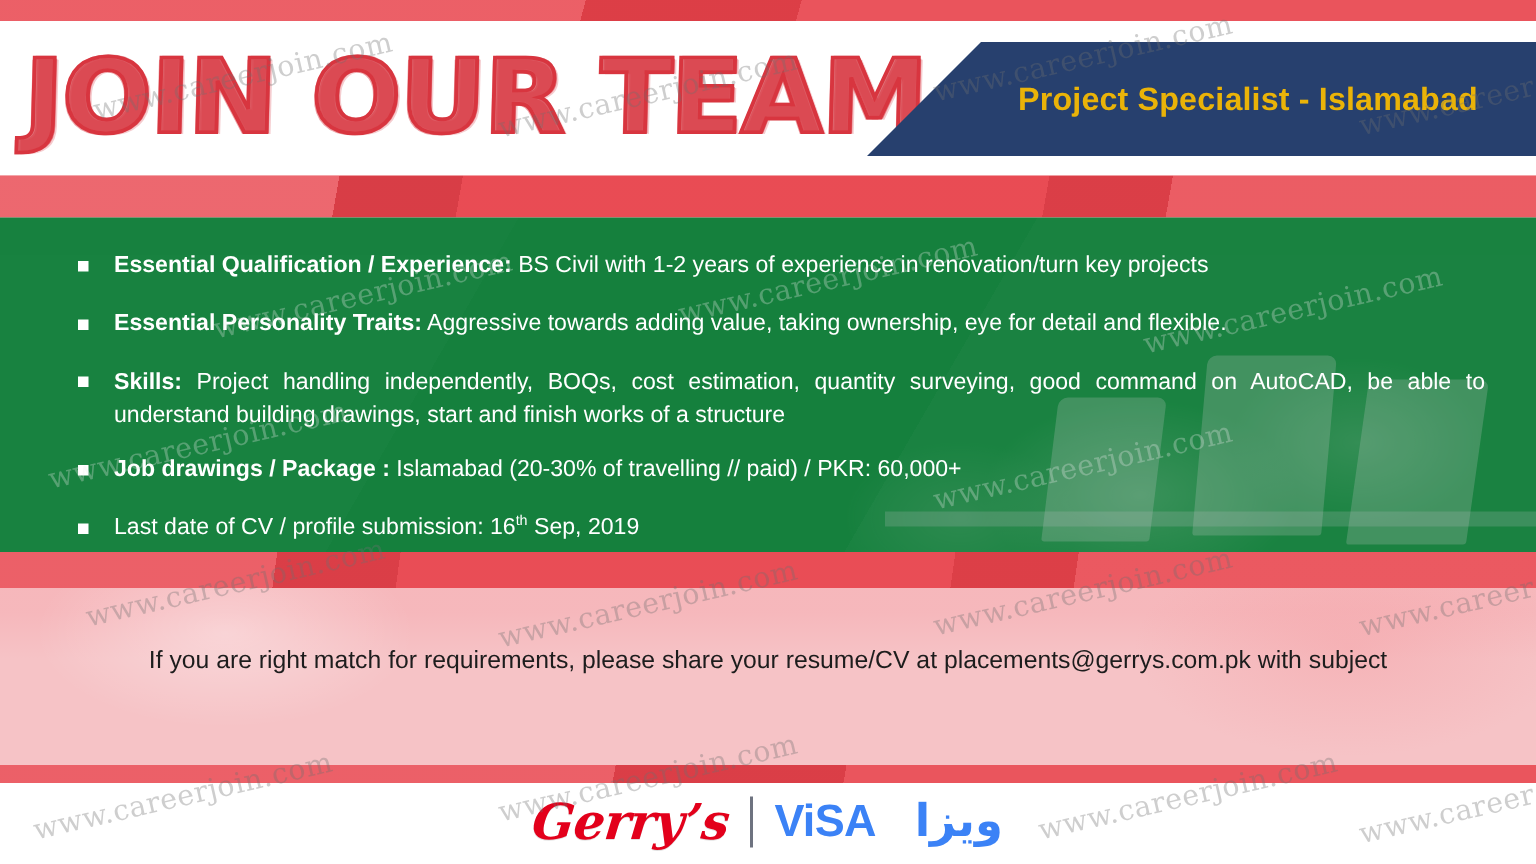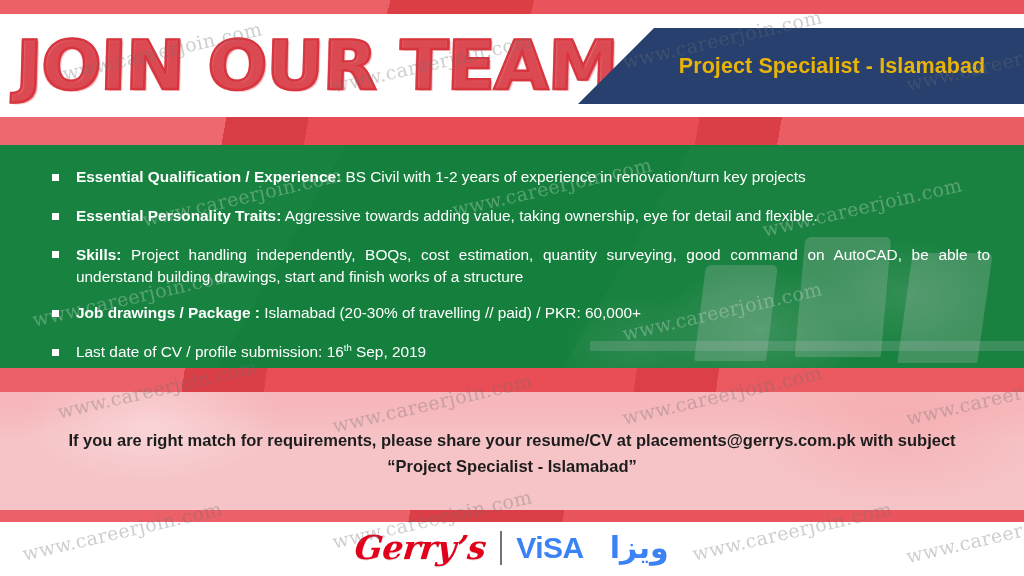--- a/index.html
+++ b/index.html
@@ -192,21 +192,20 @@
       linear-gradient(180deg, rgba(246,170,175,.45) 0 14%, rgba(246,195,198,0) 40%);
   }
   .contact-text {
     position:absolute;
     left:0; right:0; top:36px;
     text-align:center;
     color:#1d1d1d;
     font-size:16.5px;
     line-height:1.55;
     padding:0 20px;
-    font-weight:bold;
   }
   .contact-text .l2 { display:block; }
 
   
   .band-red-3 {
     position:absolute; left:0; top:510px;
     width:1024px; height:12px;
     background:#e8424b;
   }
   .band-red-3::after{
@@ -321,21 +320,20 @@
 
     </div>
   </div>
 
   <div class="band-red-2"></div>
 
   <div class="contact-band">
     <div class="tint"></div>
     <div class="contact-text">
       <span>If you are right match for requirements, please share your resume/CV at placements@gerrys.com.pk  with subject</span>
-      <span class="l2">“Project Specialist - Islamabad”</span>
     </div>
   </div>
 
   <div class="band-red-3"></div>
 
   <div class="footer">
     <div class="logo-wrap">
       <span class="logo-gerrys">Gerry’s</span>
       <span class="logo-sep"></span>
       <span class="logo-visa">

